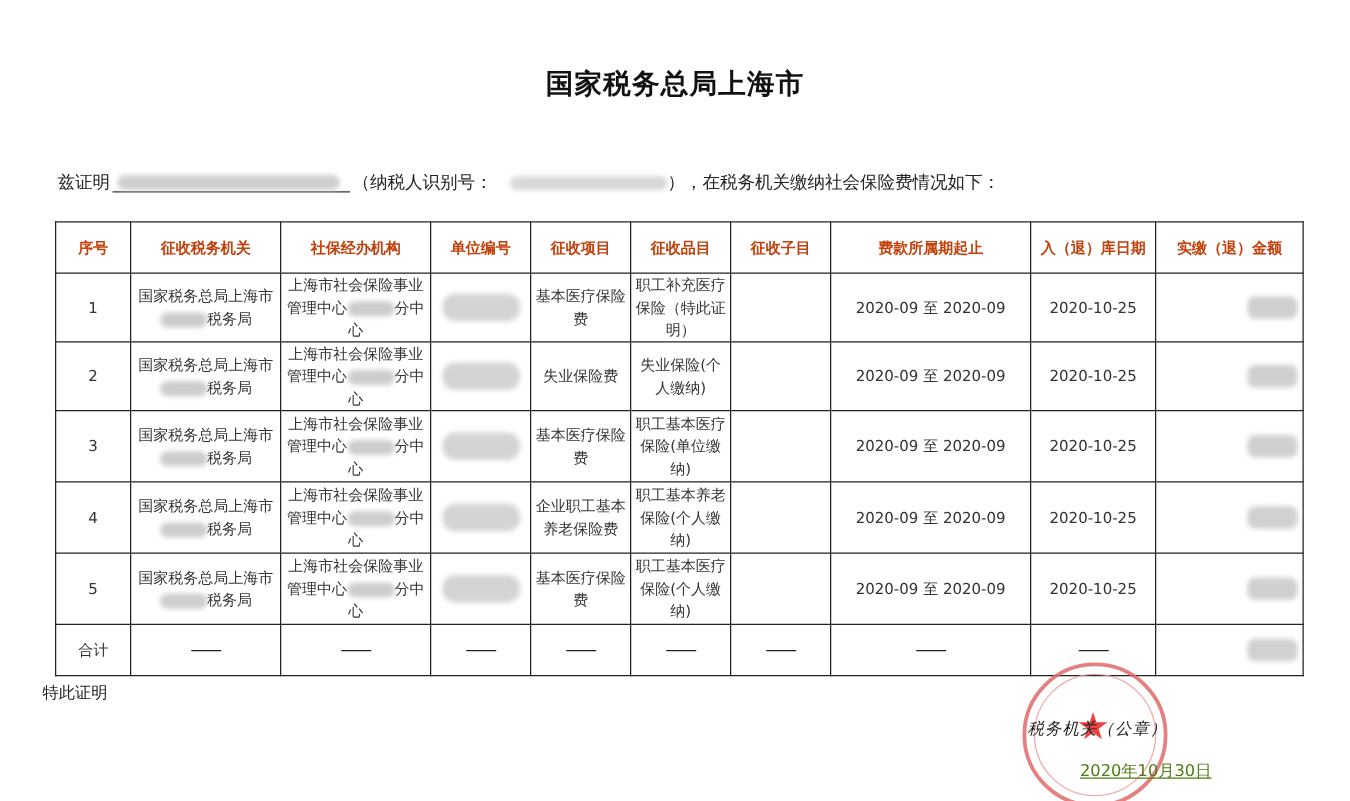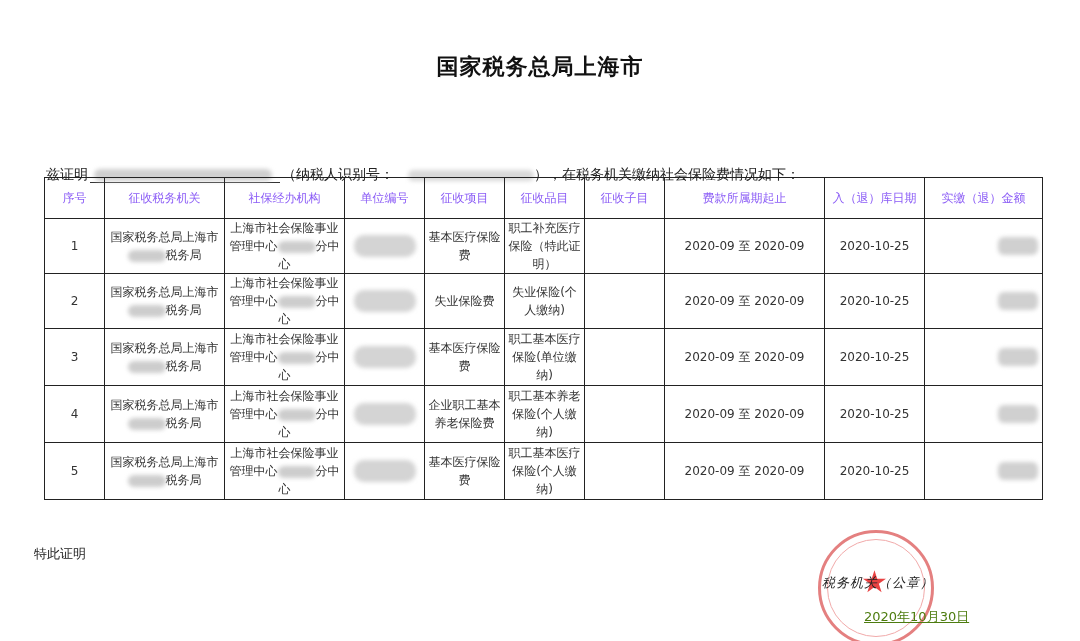--- a/index.html
+++ b/index.html
@@ -8,21 +8,20 @@
     background:#ffffff; color:#222;
     font-family:"DejaVu Sans", "Liberation Sans", sans-serif;
   }
   .title {
     position:absolute; left:0; width:1080px; top:52px; text-align:center;
     font-size:22px; font-weight:bold; color:#111; letter-spacing:1px;
   }
   .intro {
     position:absolute; left:46px; top:137px; font-size:14px; color:#222;
     white-space:nowrap;
-    margin-top:29px;
   }
   .intro .company {
     display:inline-block; width:190px; height:14px; vertical-align:middle;
     border-bottom:1px solid #333; position:relative; margin:0 2px;
   }
   .intro .company::after {
     content:""; position:absolute; left:4px; right:8px; top:1px; height:12px;
     background:#cfcfcf; filter:blur(2px); border-radius:6px;
   }
   .intro .taxid {
@@ -33,21 +32,21 @@
     background:#d8d8d8; filter:blur(2px); border-radius:6px;
   }
   table.main {
     position:absolute; left:44px; top:177px; width:998px;
     border-collapse:collapse; table-layout:fixed; font-size:12px; color:#333;
   }
   table.main th, table.main td {
     border:1.6px solid #222; text-align:center; vertical-align:middle;
     padding:0 2px; line-height:18px;
   }
-  table.main th { font-weight:normal; height:40px; color:#8b5cf6; }
+  table.main th { font-weight:bold; height:40px; color:#c2410c; }
   table.main tr.row td { height:53px; }
   table.main tr.row.tall td { height:56px; }
   table.main tr.total td { height:40px; }
   .blur {
     display:inline-block; height:12px; background:#cdcdcd; filter:blur(2px);
     border-radius:6px; vertical-align:middle;
   }
   .blur.unit { width:62px; height:22px; background:#d4d4d4; border-radius:10px; }
   .blur.amount { width:40px; height:18px; background:#d0d0d0; float:right; margin-right:2px; }
   .blur.inline { width:38px; }
@@ -170,20 +169,34 @@
       <td><span class="blur unit"></span></td>
       <td>基本医疗保险费</td>
       <td>职工基本医疗保险(个人缴纳)</td>
       <td></td>
       <td>2020-09 至 2020-09</td>
       <td>2020-10-25</td>
       <td>
           <span class="blur amount"></span>
         </td>
     </tr>
+    <tr class="total">
+      <td>合计</td>
+      <td><span class="dash"></span></td>
+      <td><span class="dash"></span></td>
+      <td><span class="dash"></span></td>
+      <td><span class="dash"></span></td>
+      <td><span class="dash"></span></td>
+      <td><span class="dash"></span></td>
+      <td><span class="dash"></span></td>
+      <td><span class="dash"></span></td>
+      <td>
+          <span class="blur amount"></span>
+        </td>
+    </tr>
   </tbody>
 </table>
 
 <div class="closing">特此证明</div>
 
 <div class="stamp">
   <div class="inner"></div>
   <div class="star">★</div>
 </div>
 <div class="sign">税务机关（公章）</div>

